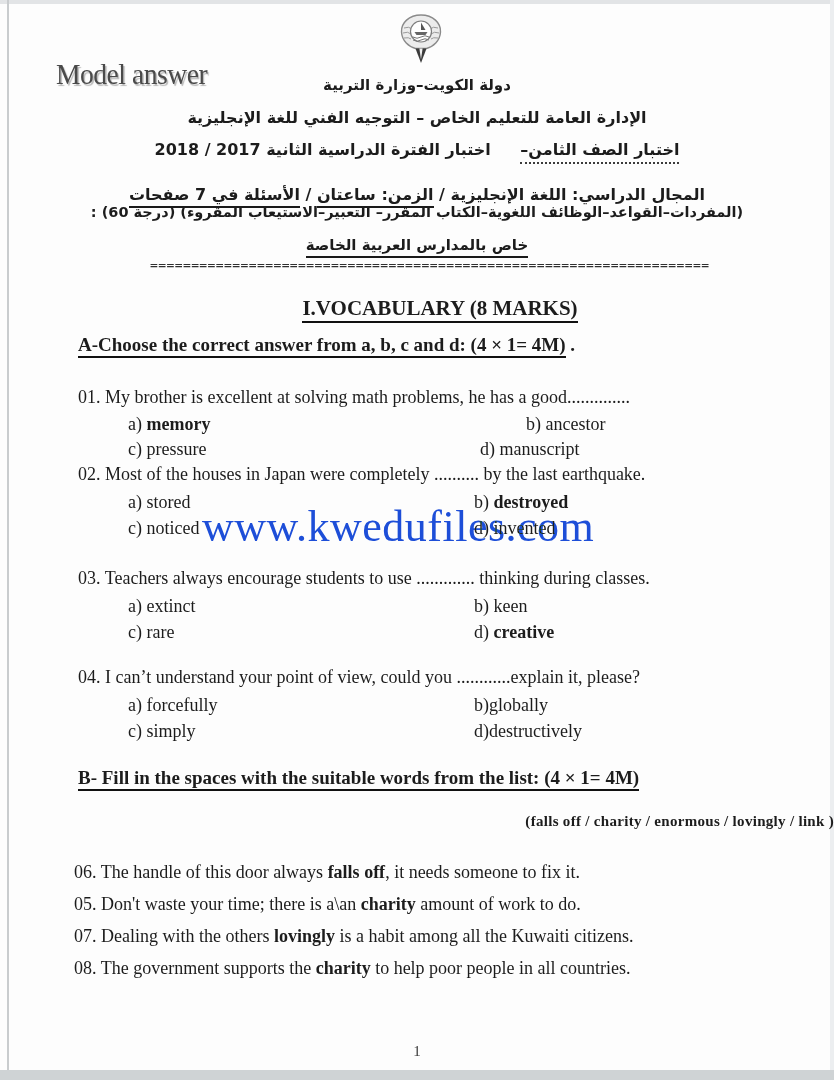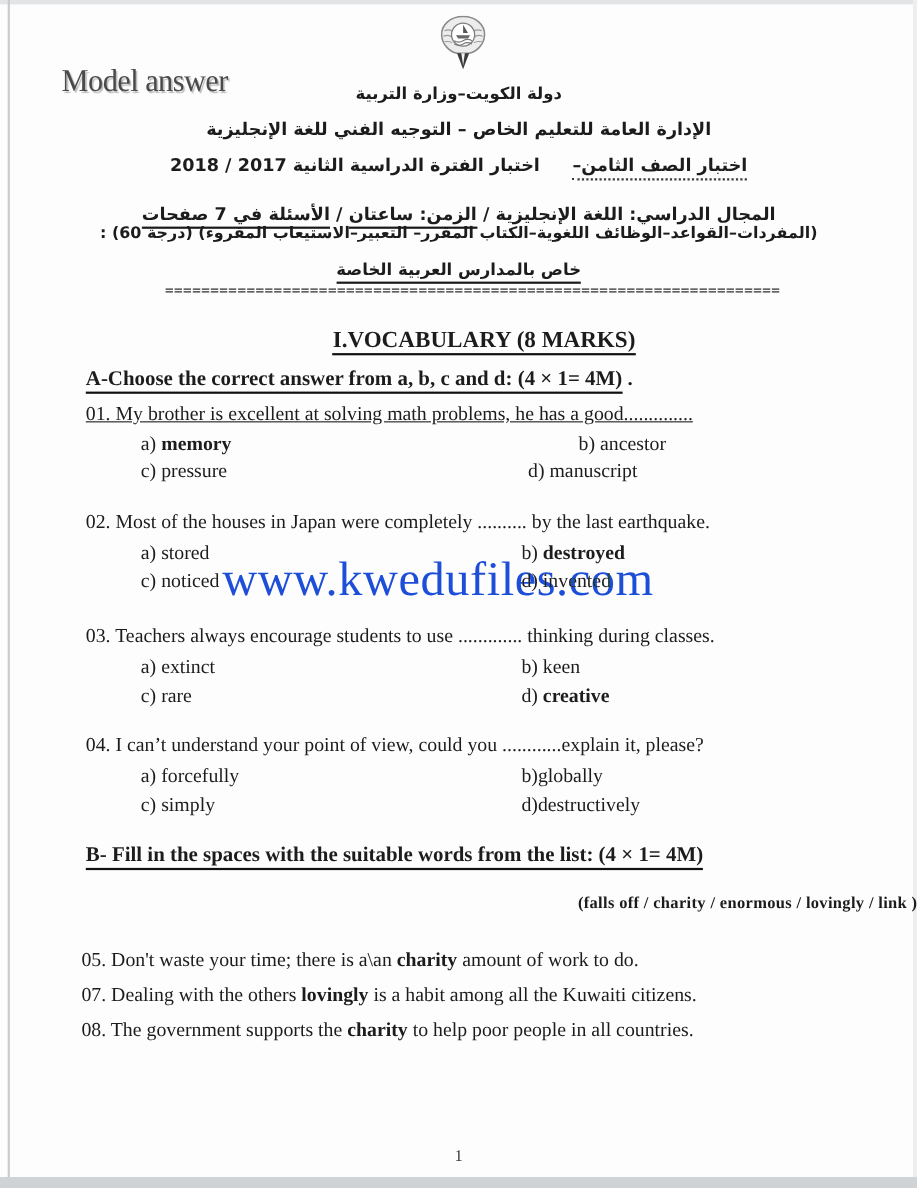--- a/index.html
+++ b/index.html
@@ -41,21 +41,21 @@
 
   
   .title { position:absolute; top:296px; left:0; width:100%; text-align:center; transform:translateX(23px);
            font-size:21px; font-weight:700; }
   .title .u, .sec-head .u { border-bottom:2px solid #111; padding-bottom:1px; }
   .sec-head { position:absolute; left:78px; font-size:19px; font-weight:700; white-space:nowrap; }
   .sec-head-a { top:334px; }
   .sec-head-b { top:767px; }
 
   .question { position:absolute; left:78px; right:40px; font-size:18px; }
-  .q1 { top:366px;text-decoration:underline; } .q2 { top:464px; } .q3 { top:568px; } .q4 { top:667px; }
+  .q1 { top:387px; } .q2 { top:464px; } .q3 { top:568px; } .q4 { top:667px; }
   .stem { white-space:nowrap; height:26px; }
   .optrow { position:relative; height:24px; margin-top:1px; }
   .opt { white-space:nowrap; }
   .opt-left { margin-left:50px; display:inline-block; }
   .opt-right { position:absolute; top:0; left:396px; }
   .q1 .row1 .opt-right { left:448px; }
   .q1 .row2 .opt-right { left:402px; }
   .q2 .optrow, .q3 .optrow, .q4 .optrow { margin-top:2px; }
 
   .word-list { position:absolute; top:813px; left:0; width:100%; text-align:right;
@@ -158,20 +158,21 @@
       <span class="opt opt-left"><span>c) </span><span style="font-weight: 400;">simply</span></span>
       <span class="opt opt-right"><span>d)</span><span>destructively</span></span>
     </div>
   </div>
 
   <div class="sec-head sec-head-b"><span class="u">B- Fill in the spaces with the suitable words from the list: (4 × 1= 4M)</span></div>
 
   <div class="word-list">(falls off / charity  / enormous / lovingly / link  )</div>
 
   <div class="fill-items">
+    <div class="fill-item"><span>06. The handle of this door always </span><span style="font-weight: 700;">falls off</span><span>, it needs someone to fix it.</span></div>
     <div class="fill-item"><span>05. Don't waste your time; there is a\an </span><span style="font-weight: 700;">charity</span><span> amount of work to do.</span></div>
     <div class="fill-item"><span>07. Dealing with the others </span><span style="font-weight: 700;">lovingly</span><span> is a habit among all the Kuwaiti citizens.</span></div>
     <div class="fill-item"><span>08. The government supports the </span><span style="font-weight: 700;">charity</span><span> to help poor people in all countries.</span></div>
   </div>
 
   <div class="watermark">www.kwedufiles.com</div>
 
   <div class="page-num">1</div>
 
 </div>

